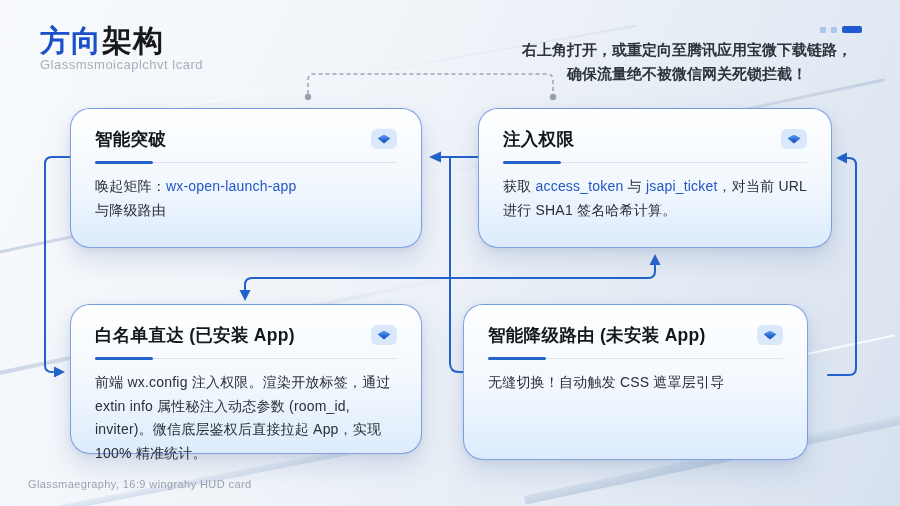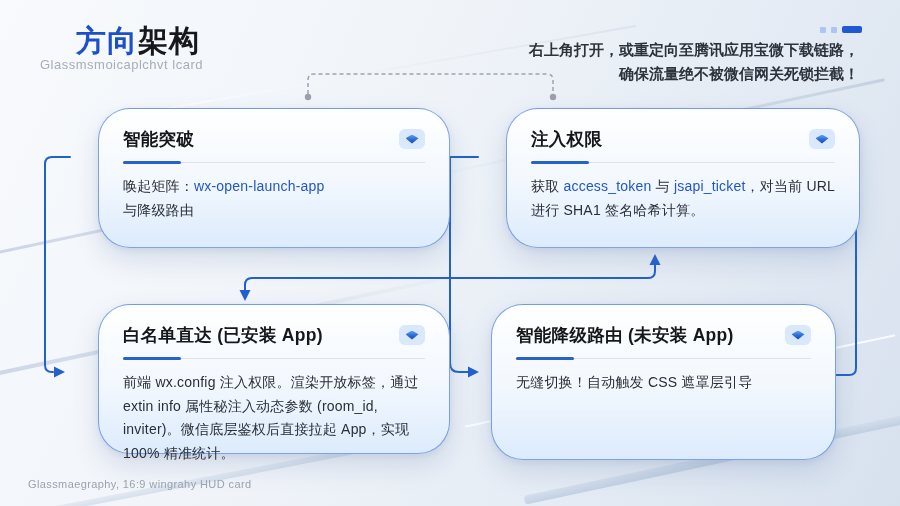--- a/index.html
+++ b/index.html
@@ -21,40 +21,39 @@
         background:linear-gradient(180deg,#cfdbe9,#b7c8dd); opacity:.75;}
   .bg-e{left:30px; top:478px; width:340px; height:6px; transform:rotate(-11deg);
         background:linear-gradient(180deg,#d8e1ee,#c3d1e3); opacity:.6;}
   .bg-f{left:120px; top:70px; width:520px; height:2px; transform:rotate(-10deg);
         background:linear-gradient(90deg,rgba(255,255,255,.9),rgba(190,203,224,.35));}
   .bg-g{left:460px; top:380px; width:440px; height:2px; transform:rotate(-12deg);
         background:rgba(255,255,255,.85);}
 
   .header{position:absolute; left:40px; top:24px; z-index:4;}
   .title{font-size:30px; font-weight:800; letter-spacing:1px; line-height:1.1;}
-  .title .hl{color:#1b50c8;margin-left:36px;}
+  .title .hl{color:#1b50c8;}
   .title .rest{color:#17181b;}
   .subtitle{font-size:13px; color:#a7aeb8; letter-spacing:.5px;}
 
-  .note{position:absolute; top:38px; right:41px; z-index:4; text-align:right;
+  .note{position:absolute; top:38px; right:48px; z-index:4; text-align:center;
         font-size:15px; font-weight:700; color:#2d333b; line-height:1.6;}
 
   .corner-deco{position:absolute; top:26px; right:38px; z-index:4; display:flex; align-items:center; gap:5px;}
   .deco-sq{width:6px; height:6px; border-radius:1px; background:#aac7ef;}
   .deco-bar{width:20px; height:7px; border-radius:2px; background:#1f5ad2;}
 
   .connectors{position:absolute; inset:0; z-index:2; pointer-events:none;}
 
   .card{
     position:absolute; z-index:3; box-sizing:border-box;
-    border-radius:32px; padding:18px 24px 31px;
+    border-radius:20px; padding:18px 24px 31px;
     background:linear-gradient(180deg,#feffff 0%,#f3f8fe 52%,#dcebfc 100%);
     border:1.5px solid rgba(63,112,214,.65);
     box-shadow:0 12px 26px rgba(88,118,168,.20), 0 2px 6px rgba(88,118,168,.12);
-    margin-left:28px;
   }
   .card-1{left:70px;  top:108px; width:352px; height:140px;}
   .card-2{left:478px; top:108px; width:354px; height:140px;}
   .card-3{left:70px;  top:304px; width:352px; height:150px;}
   .card-4{left:463px; top:304px; width:345px; height:156px;}
 
   .card-head{display:flex; align-items:center; justify-content:space-between;}
   .card-title{font-size:17.5px; font-weight:800; color:#15171a; letter-spacing:.3px;}
   .chip{width:26px; height:20px; border-radius:6px; background:#d9e8fb;
         display:flex; align-items:center; justify-content:center;}

